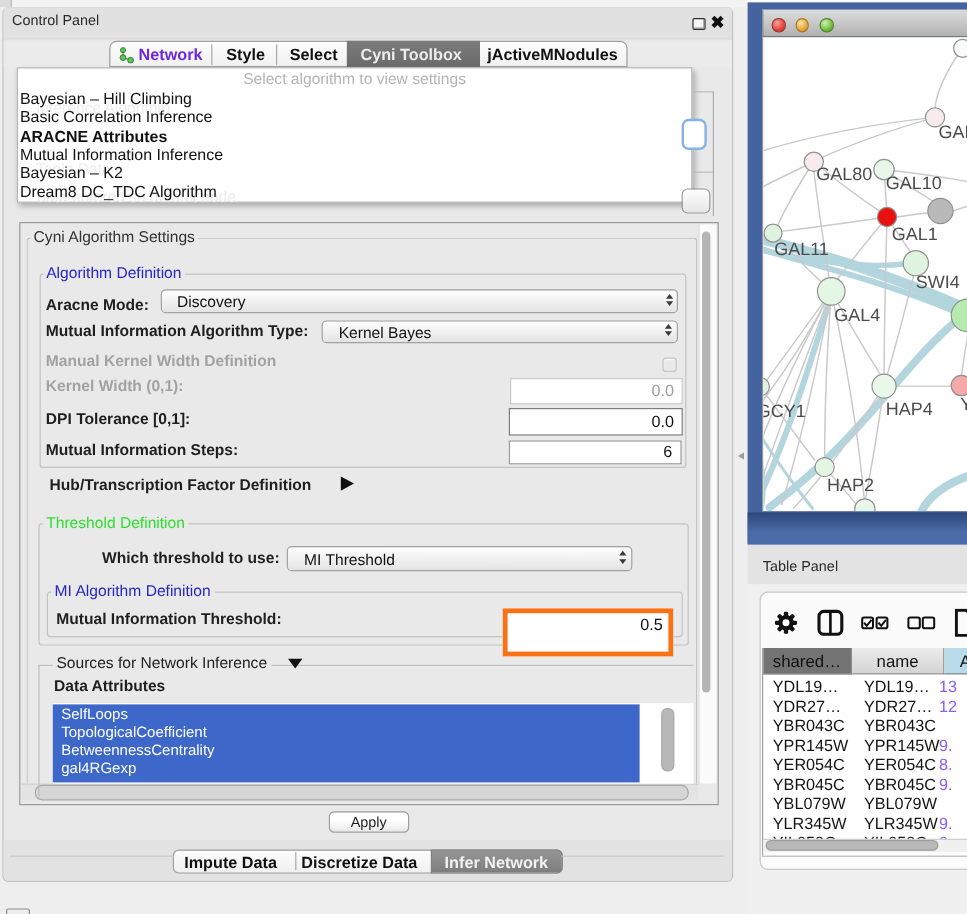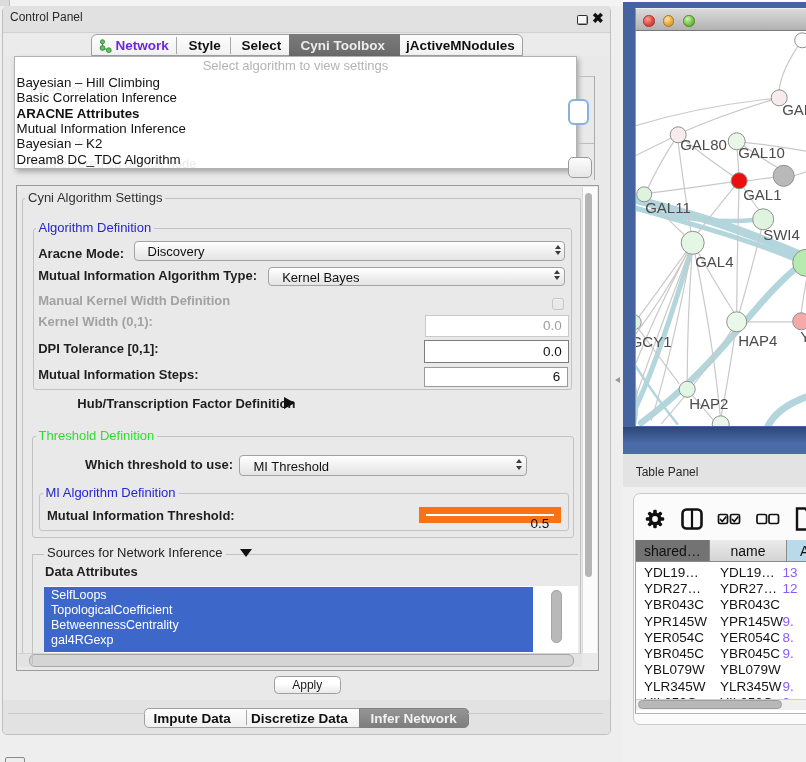--- a/index.html
+++ b/index.html
@@ -101,40 +101,40 @@
 
 <div class="lbl bold" style="left:38.2px;top:314.3px;color:#a2a2a2;">Kernel Width (0,1):</div>
 <div class="field" style="left:424.8px;top:314.8px;width:143.9px;height:22.3px;border:1px solid #c9c9c9;color:#9e9e9e;padding:2.5px 6px 0 0;">0.0</div>
 
 <div class="lbl bold" style="left:38.2px;top:340.5px;">DPI Tolerance [0,1]:</div>
 <div class="field" style="left:423.6px;top:340.1px;width:145.1px;height:23.1px;border:1.5px solid #7d7d7d;padding:3px 6px 0 0;">0.0</div>
 
 <div class="lbl bold" style="left:38.2px;top:366.8px;">Mutual Information Steps:</div>
 <div class="field" style="left:423.6px;top:366.9px;width:144.6px;height:19.9px;border:1px solid #9a9a9a;padding:1.5px 7px 0 0;">6</div>
 
-<div class="lbl bold" style="left:41.3px;top:396.1px;margin-left:36px;">Hub/Transcription Factor Definition</div>
+<div class="lbl bold" style="left:41.3px;top:396.1px;">Hub/Transcription Factor Definition</div>
 <div class="abs" style="left:283.5px;top:396.5px;width:0;height:0;border-top:6.5px solid transparent;border-bottom:6.5px solid transparent;border-left:11px solid #111;"></div>
 
 <div class="group" style="left:32px;top:435.8px;width:541.5px;height:102.7px;"></div>
 <div class="gtitle" style="left:35.5px;top:428px;color:#2ee02e;">Threshold Definition</div>
 
 <div class="lbl bold" style="left:85px;top:456.9px;">Which threshold to use:</div>
 <div class="combo" style="left:239.4px;top:454.5px;width:287.8px;height:21.6px;">
   <div class="ctext" style="top:3px;">MI Threshold</div>
   <div class="carr" style="left:273px;top:3.5px;">
       <div class="up"></div>
       <div class="dn"></div>
     </div>
 </div>
 
 <div class="group" style="left:38.9px;top:492.9px;width:529.8px;height:38.1px;"></div>
 <div class="gtitle" style="left:42.5px;top:485.1px;color:#2525cd;">MI Algorithm Definition</div>
 
 <div class="lbl bold" style="left:46.9px;top:507.5px;">Mutual Information Threshold:</div>
-<div class="field" style="left:418.6px;top:506.8px;width:142.7px;height:15px;border:7px solid #f97316;padding:2.5px 5px 0 0;">0.5</div>
+<div class="field" style="left:418.6px;top:506.8px;width:142.7px;height:40px;border:4px solid #f97316;padding:2.5px 5px 0 0;">0.5</div>
 
 <div class="abs" style="left:32px;top:553.5px;width:546px;height:110px;border:1px solid #c0c0c0;border-bottom:none;border-right:none;"></div>
 <div class="gtitle" style="left:44px;top:545.4px;color:#222;">Sources for Network Inference</div>
 <div class="abs" style="left:240px;top:548.5px;width:0;height:0;border-left:6.5px solid transparent;border-right:6.5px solid transparent;border-top:8.5px solid #111;"></div>
 
 <div class="lbl bold" style="left:45px;top:564px;">Data Attributes</div>
 
 <div class="abs" style="left:43.5px;top:585.5px;width:534.5px;height:67px;background:#ffffff;"></div>
 <div class="abs" style="left:43.5px;top:586.5px;width:489.5px;height:65px;background:#3d68c9;"></div>
 <div class="abs" style="left:51px;top:588.3px;font-size:12.5px;line-height:14.9px;color:#ffffff;">SelfLoops<br>TopologicalCoefficient<br>BetweennessCentrality<br>gal4RGexp</div>

